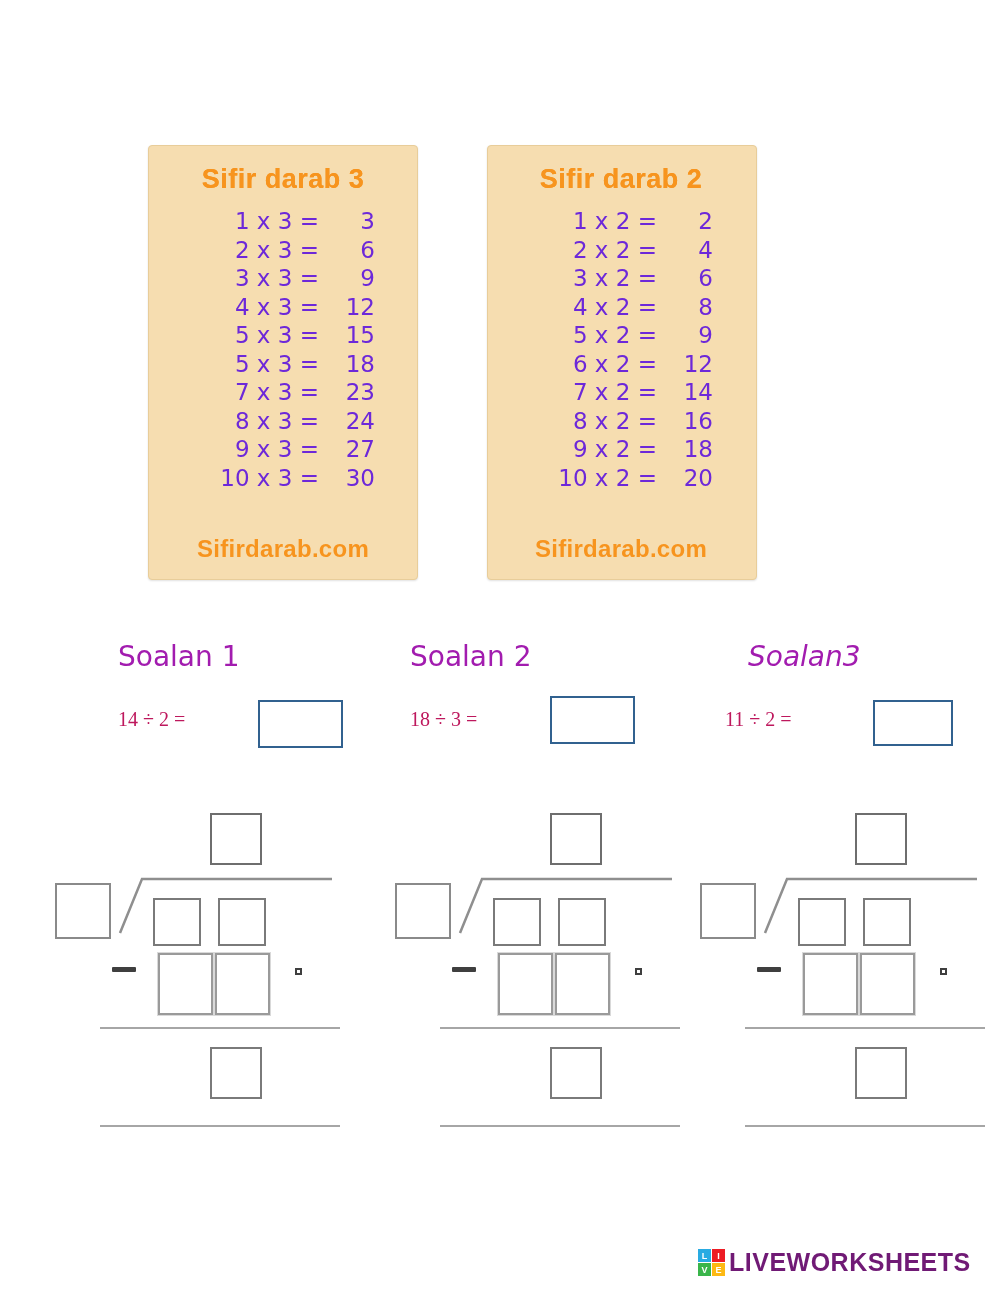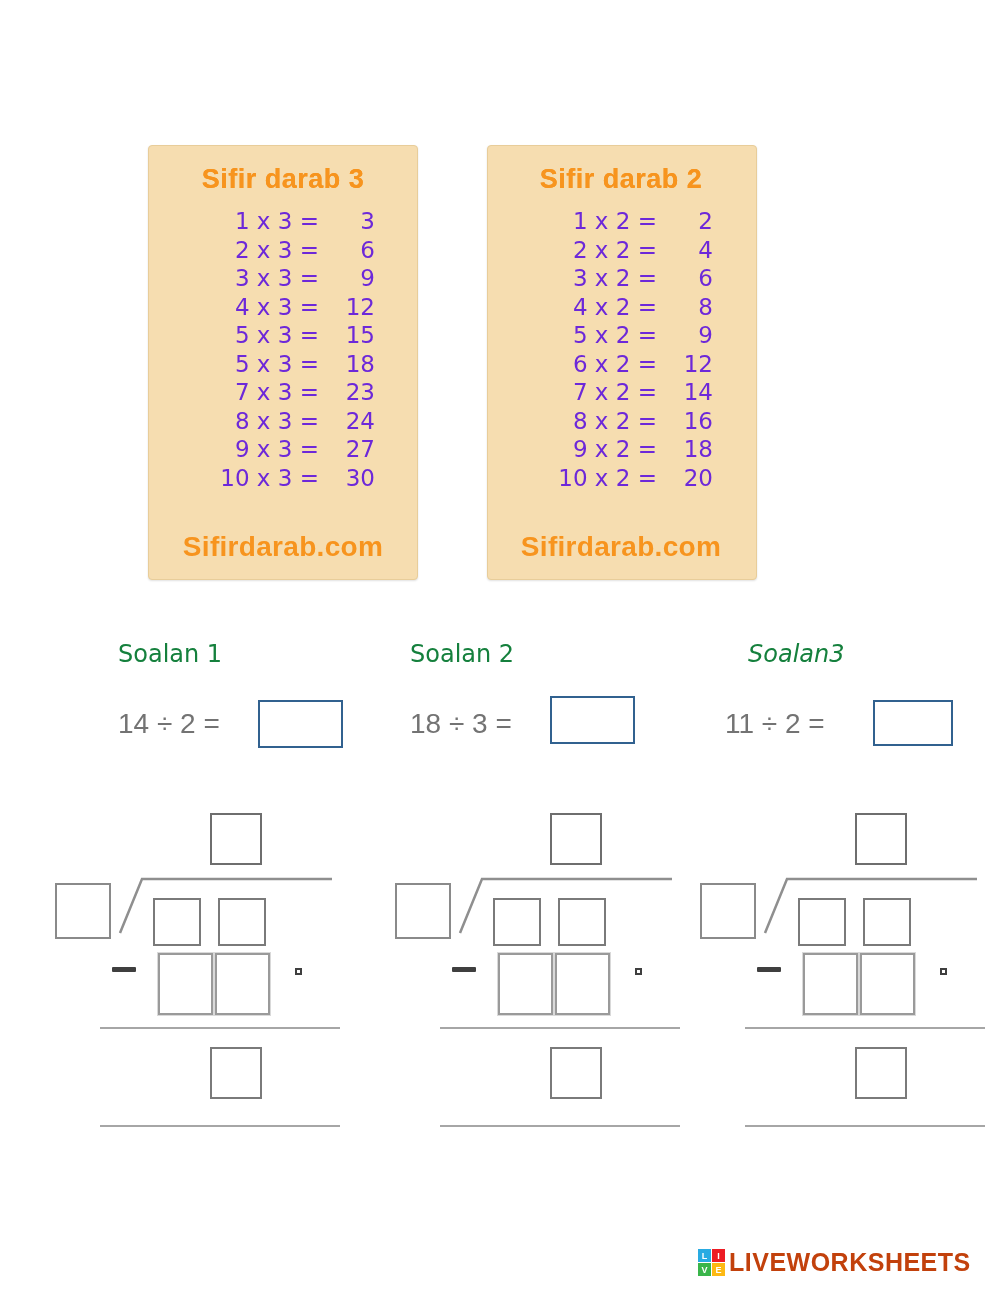--- a/index.html
+++ b/index.html
@@ -47,36 +47,36 @@
     font-size: 23px;
     line-height: 28.5px;
     color: #6d28d9;
   }
   .card-rows .lhs { text-align: right; }
   .card-rows .rhs { text-align: right; }
   .card-footer {
     margin-top: auto;
     color: #f7941e;
     font-weight: bold;
+    font-size: 24px;
+    letter-spacing: 0.3px;
+  }
+
+  
+  .q-label {
+    position: absolute;
     font-size: 28px;
-    letter-spacing: 0.3px;
-  }
-
-  
-  .q-label {
-    position: absolute;
-    font-size: 24px;
-    color: #15803d;
+    color: #a21caf;
     font-family: "DejaVu Sans", sans-serif;
   }
   .q-expr {
     position: absolute;
-    font-size: 28px;
-    color: #737373;
-    font-family: Liberation Sans, sans-serif;
+    font-size: 20px;
+    color: #be185d;
+    font-family: Liberation Serif, serif;
   }
   .answer-input {
     position: absolute;
     width: 85px;
     height: 48px;
     border: 2px solid #31618f;
     background: #ffffff;
     font-size: 26px;
     text-align: center;
     font-family: "DejaVu Sans", sans-serif;
@@ -143,21 +143,21 @@
     width: 13px; height: 13px;
     color: #ffffff;
     font-size: 9px;
     font-weight: bold;
     display: flex;
     align-items: center;
     justify-content: center;
     font-family: "Liberation Sans", sans-serif;
   }
   .brand-text {
-    color: #c2410c;
+    color: #701a75;
     font-weight: bold;
     font-size: 25px;
     letter-spacing: 0.5px;
     font-family: "Liberation Sans", sans-serif;
   }
 </style>
 </head>
 <body>
 
 <div class="page">

